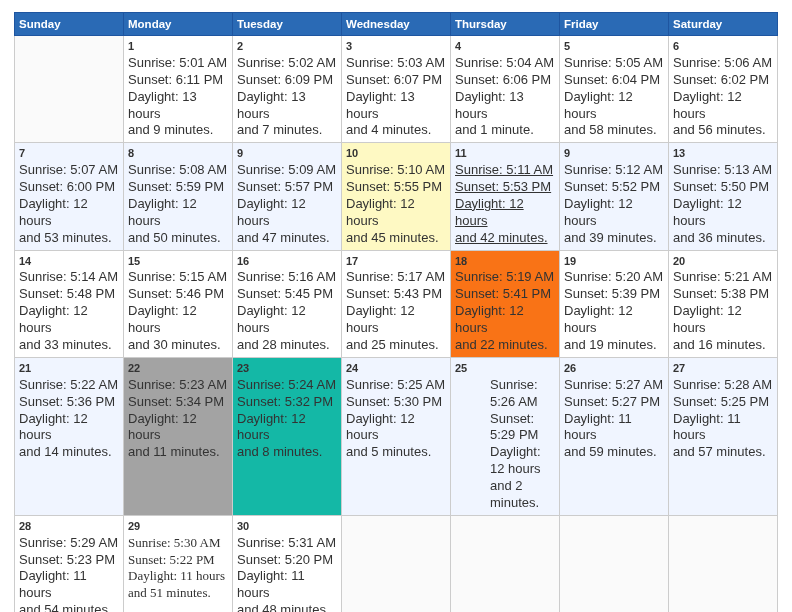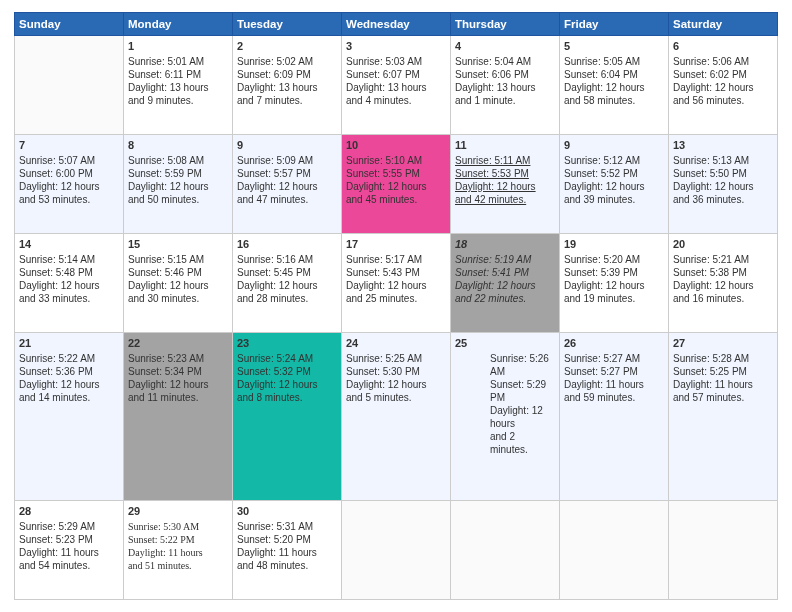--- a/index.html
+++ b/index.html
@@ -64,21 +64,21 @@
       color: #333;
       line-height: 1.35;
     }
     .day-num {
       font-size: 11px;
       font-weight: bold;
       display: block;
       margin-bottom: 1px;
     }
     .cell-info {
-      font-size: 10px;
+      font-size: 13px;
       line-height: 1.3;
       color: #333;
     }
     .empty-cell {
       background: #fafafa;
     }
     tr:nth-child(odd) td { background: #fff; }
     tr:nth-child(even) td { background: #f5f8ff; }
     .calendar thead tr th { background: #2a6ab5; }
   </style>
@@ -160,21 +160,21 @@
 Daylight: 12 hours
 and 50 minutes.</div>
           </td>
           <td style="background-color: rgb(240, 245, 255);">
             <span class="day-num">9</span>
             <div class="cell-info" style="white-space: pre-line;">Sunrise: 5:09 AM
 Sunset: 5:57 PM
 Daylight: 12 hours
 and 47 minutes.</div>
           </td>
-          <td style="background-color: #ec4899; margin-top: 20px;">
+          <td style="background-color: #fef9c3; margin-top: 20px;">
             <span class="day-num">10</span>
             <div class="cell-info" style="white-space: pre-line;">Sunrise: 5:10 AM
 Sunset: 5:55 PM
 Daylight: 12 hours
 and 45 minutes.</div>
           </td>
           <td style="background-color: rgb(240, 245, 255);">
             <span class="day-num">11</span>
             <div class="cell-info" style="white-space: pre-line; text-decoration: underline;">Sunrise: 5:11 AM
 Sunset: 5:53 PM
@@ -218,21 +218,21 @@
 Daylight: 12 hours
 and 28 minutes.</div>
           </td>
           <td style="background-color: rgb(255, 255, 255);">
             <span class="day-num">17</span>
             <div class="cell-info" style="white-space: pre-line;">Sunrise: 5:17 AM
 Sunset: 5:43 PM
 Daylight: 12 hours
 and 25 minutes.</div>
           </td>
-          <td style="background-color: #a3a3a3; font-style: italic;">
+          <td style="background-color: #f97316;">
             <span class="day-num">18</span>
             <div class="cell-info" style="white-space: pre-line;">Sunrise: 5:19 AM
 Sunset: 5:41 PM
 Daylight: 12 hours
 and 22 minutes.</div>
           </td>
           <td style="background-color: rgb(255, 255, 255);">
             <span class="day-num">19</span>
             <div class="cell-info" style="white-space: pre-line;">Sunrise: 5:20 AM
 Sunset: 5:39 PM

